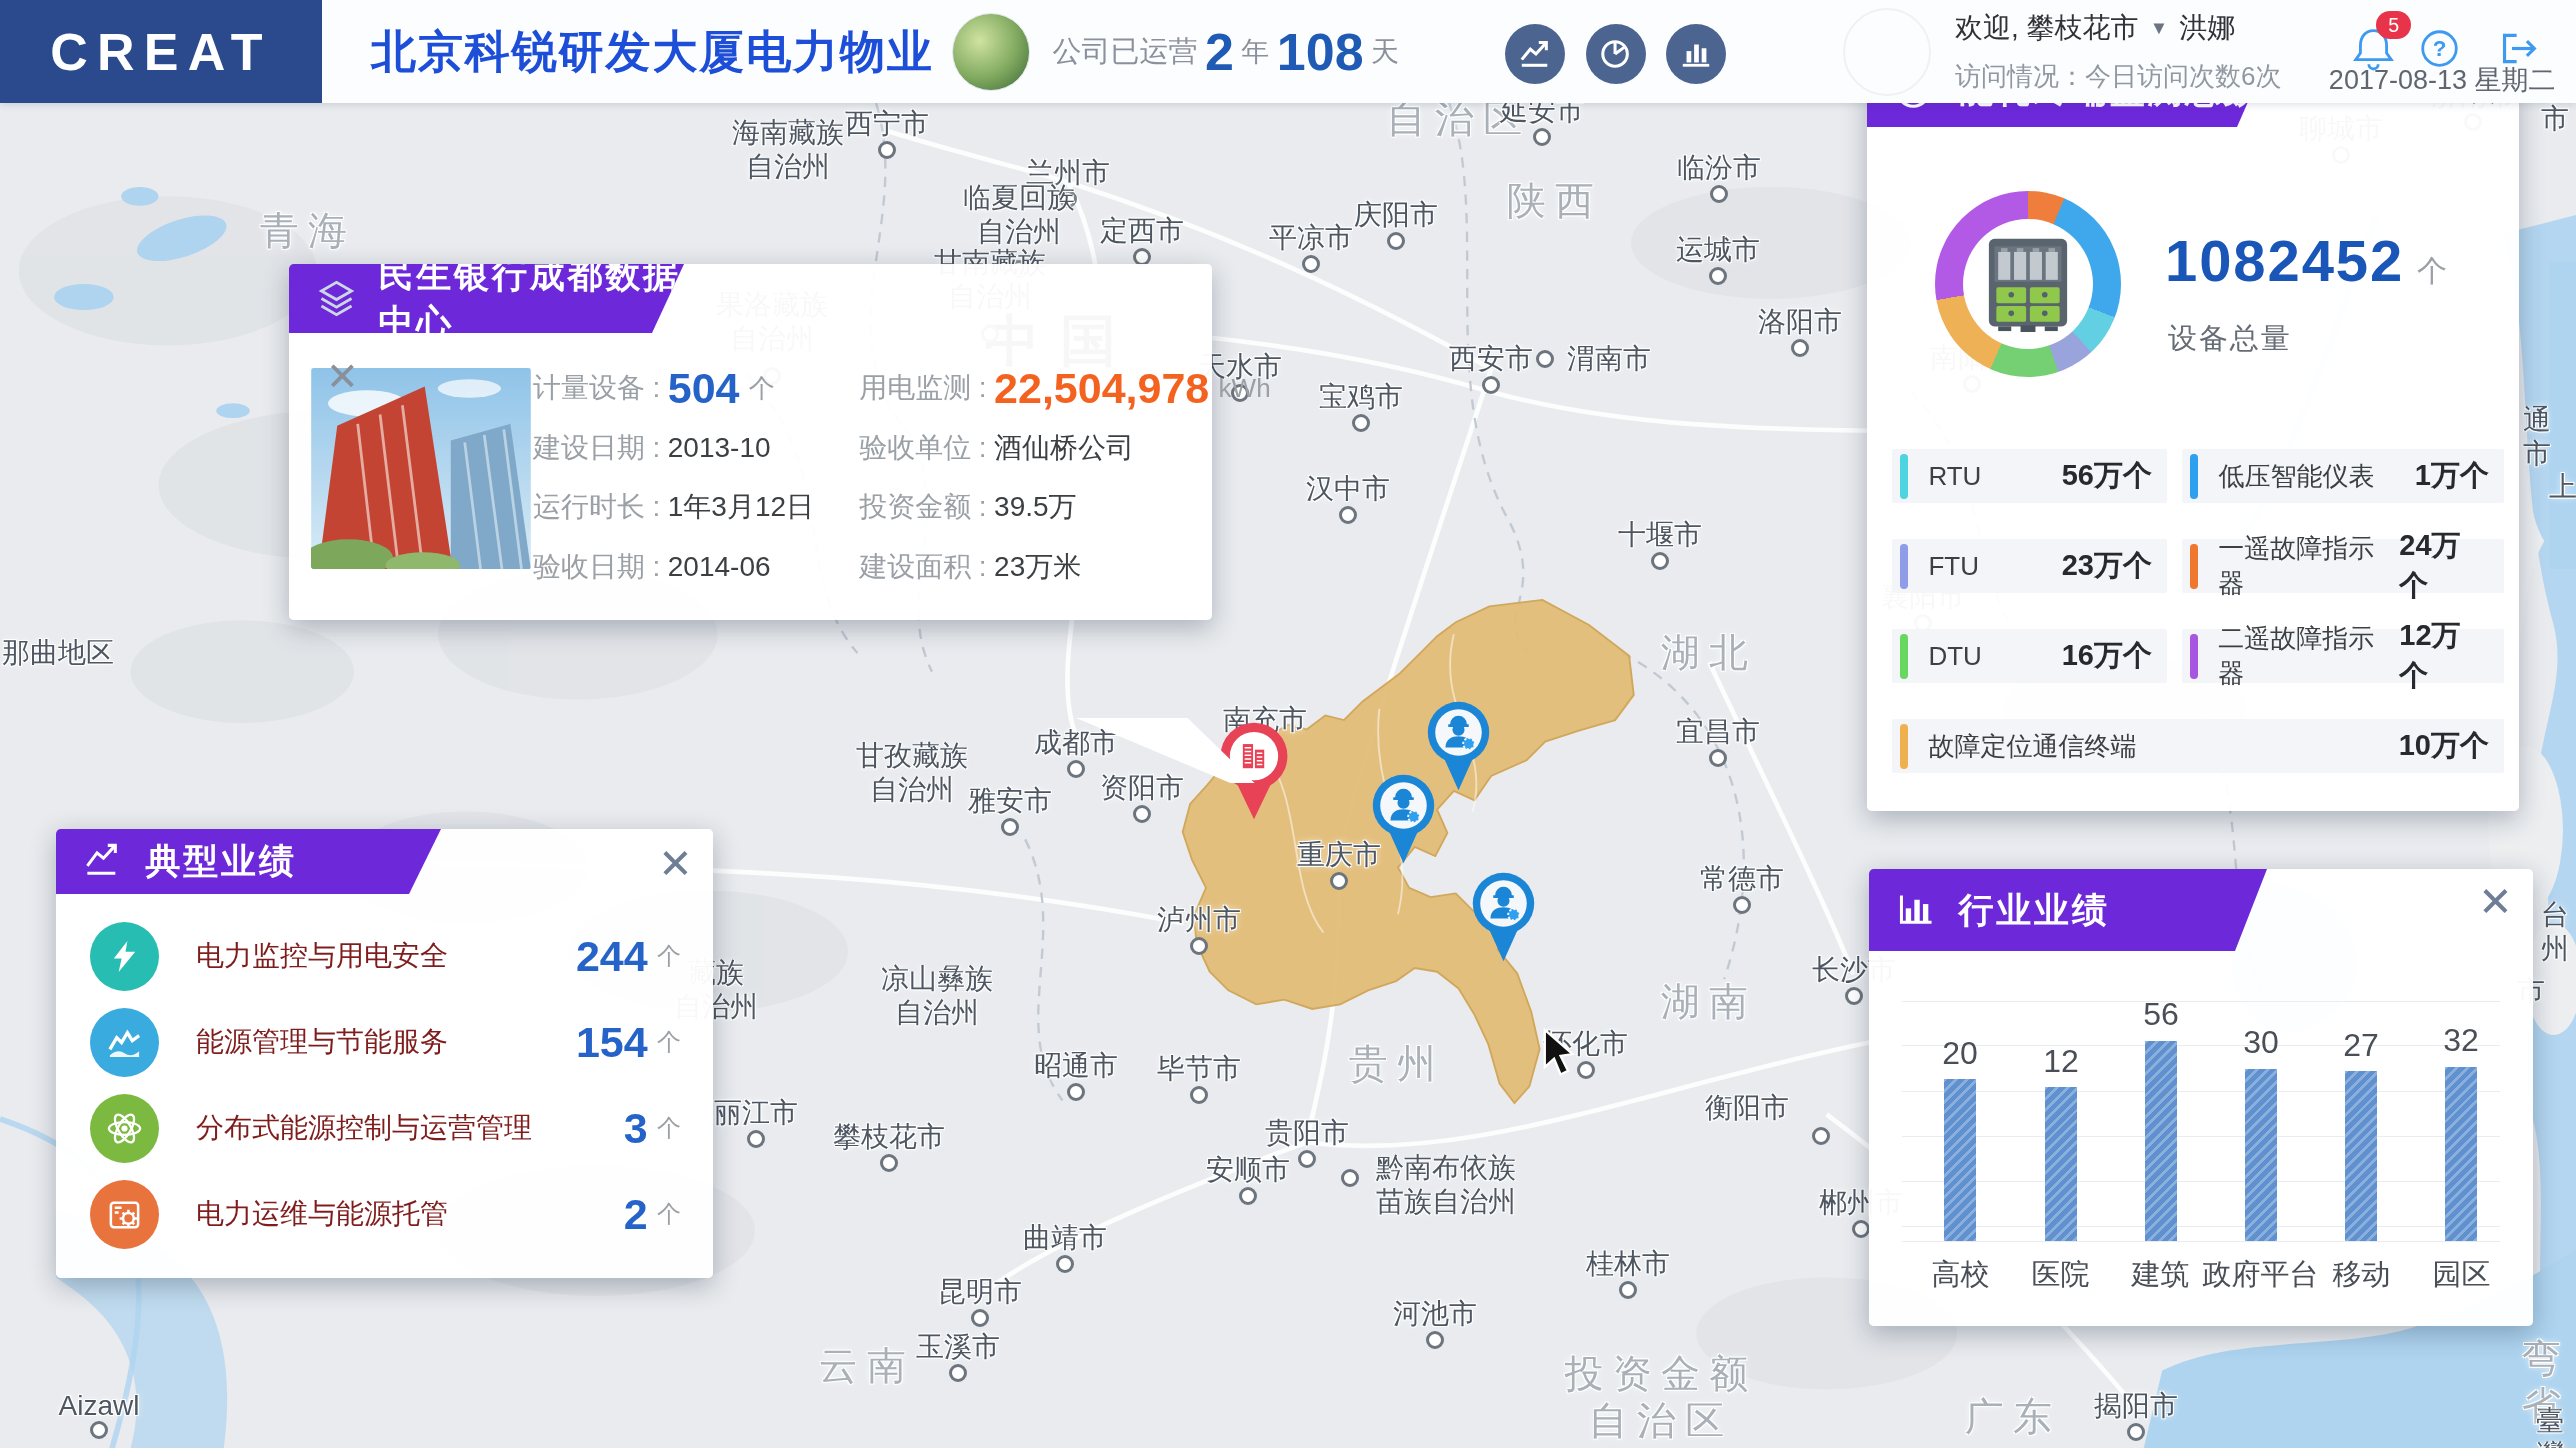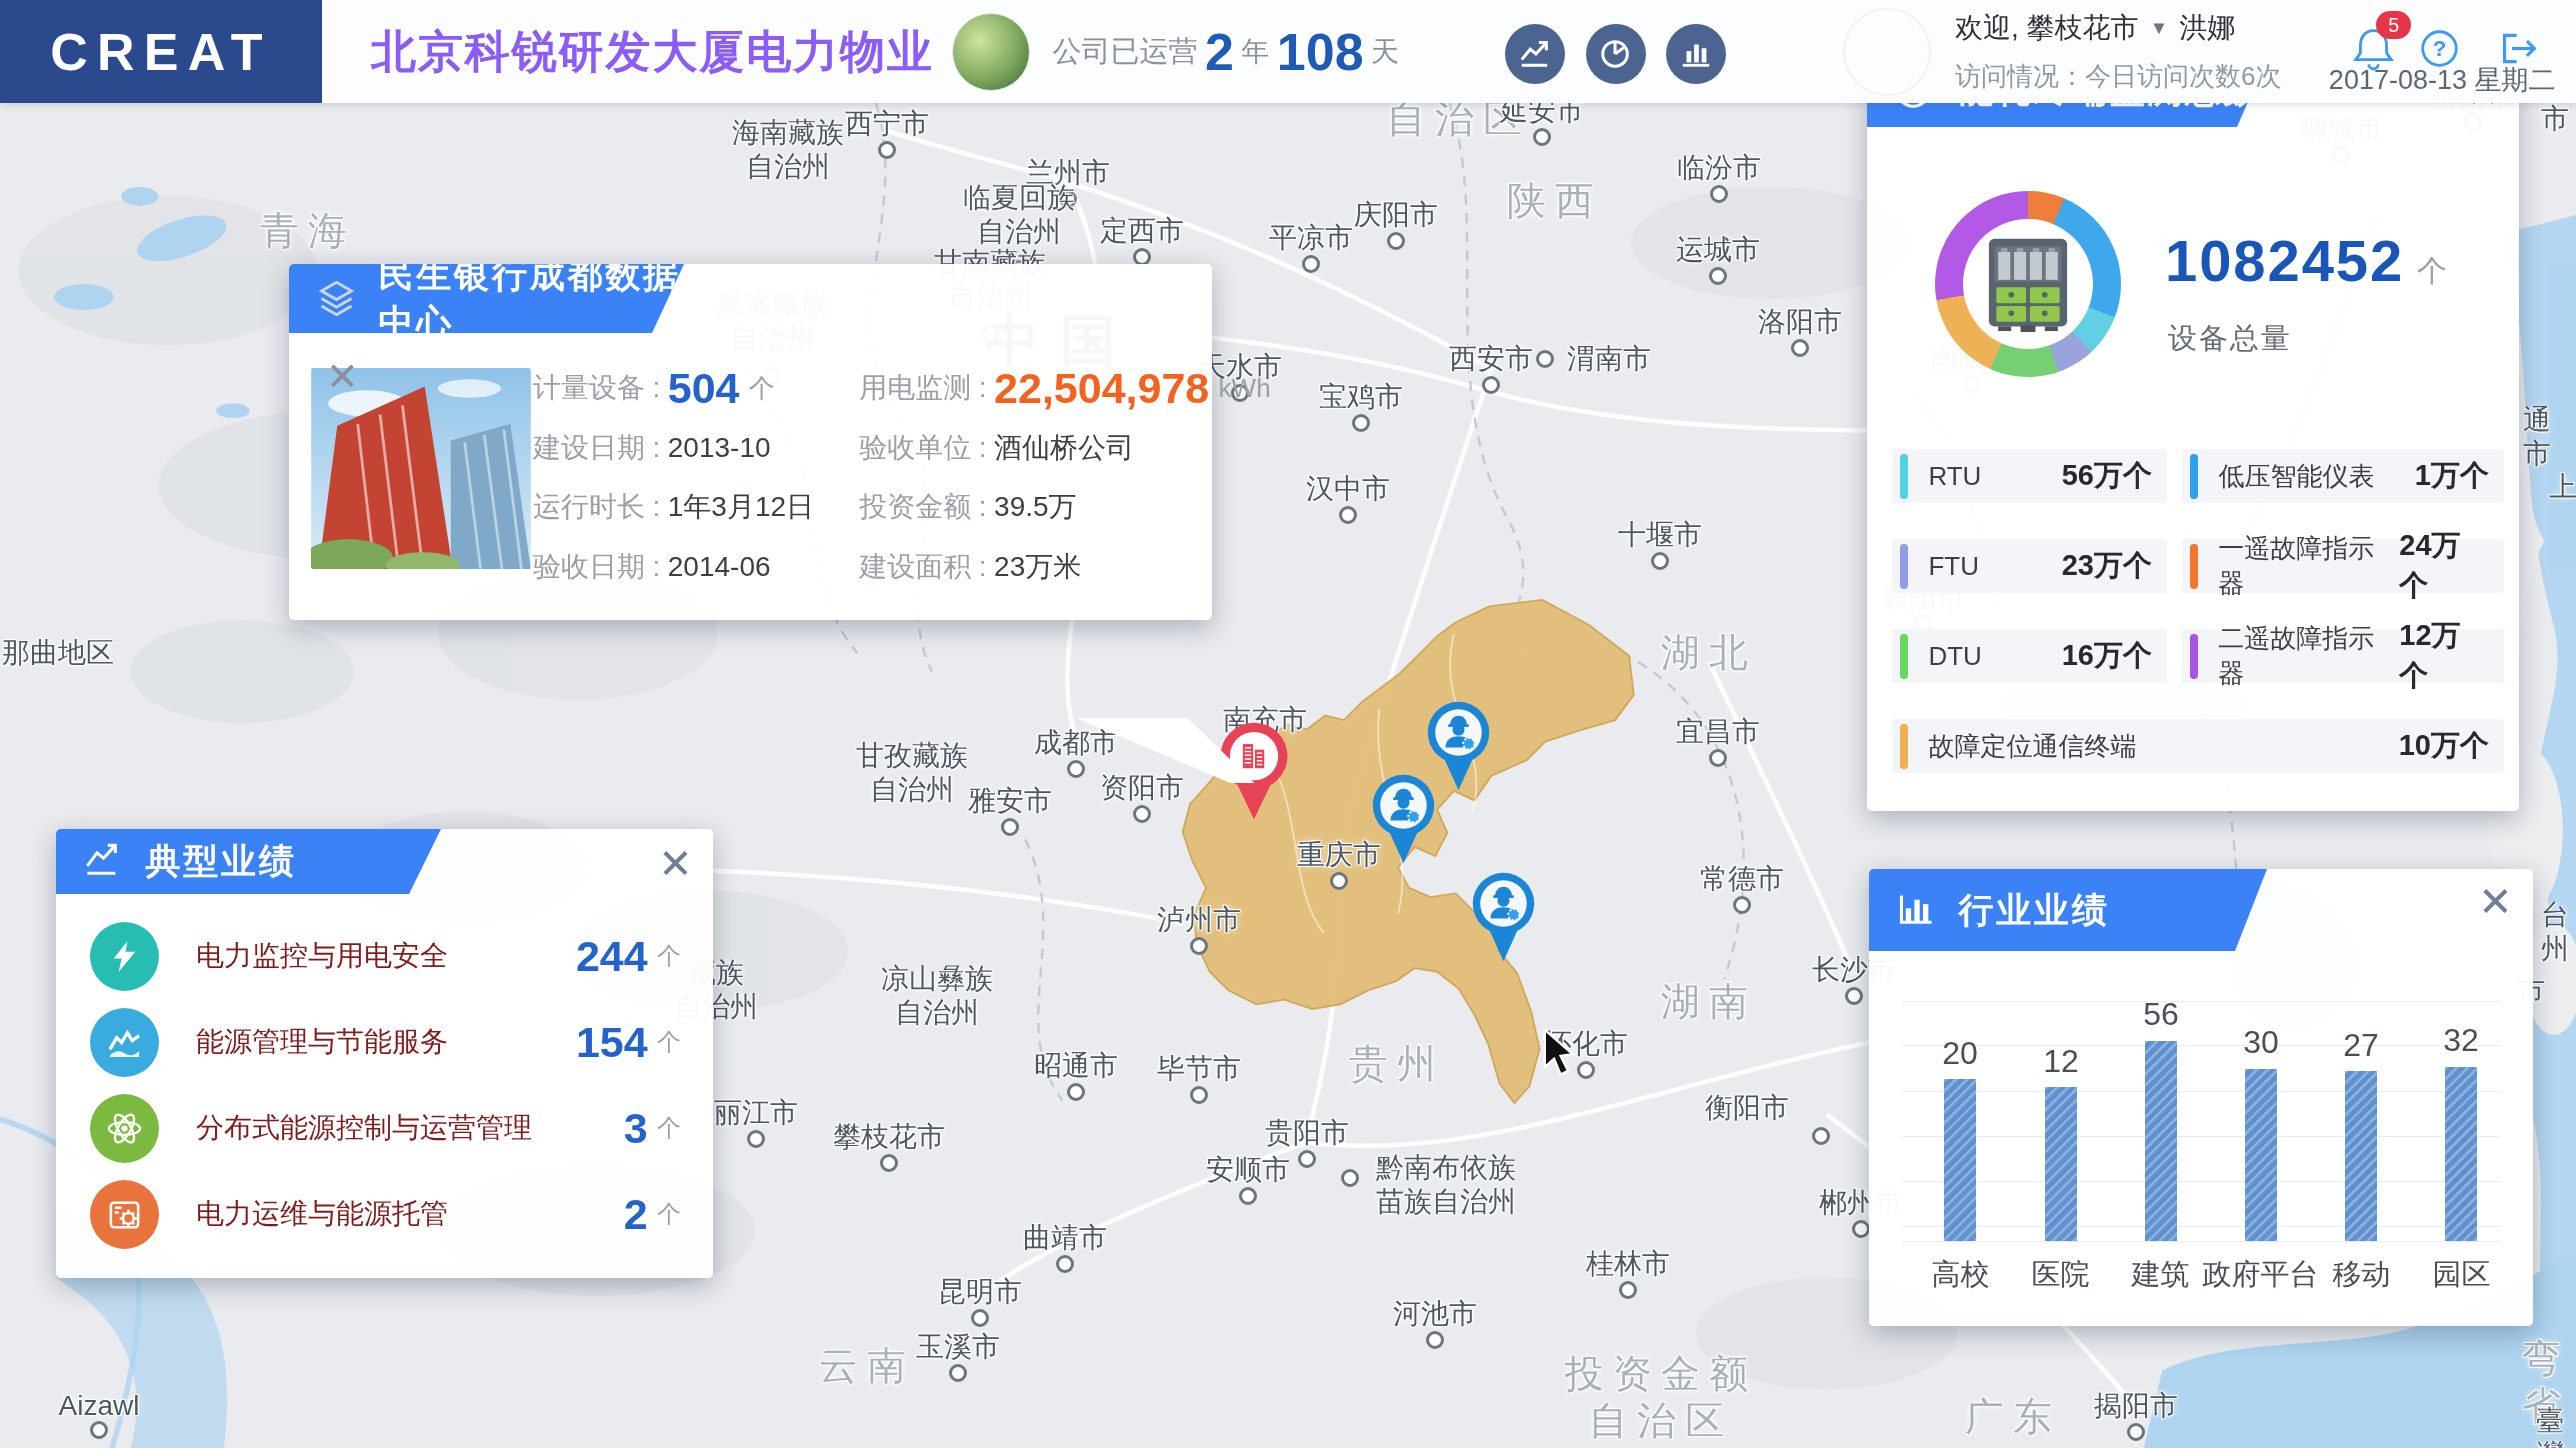--- a/index.html
+++ b/index.html
@@ -7,21 +7,21 @@
        font-family:"Liberation Sans","DejaVu Sans",sans-serif;background:#e9ebee;}
   #app{position:absolute;inset:0;}
 
   
   #top-header{position:absolute;left:0;top:0;width:2576px;height:103px;background:#fcfdfe;
               box-shadow:0 1.9px 7.5px rgba(40,60,90,.18);z-index:50;}
   #logo-block{position:absolute;left:0;top:0;width:322px;height:103px;background:#2b4a8e;
               display:flex;align-items:center;justify-content:center;}
   #logo-text{color:#fff;font-size:52px;font-weight:800;letter-spacing:9.3px;}
   #app-title{position:absolute;left:371px;top:0;height:106px;line-height:103px;
-             font-size:45px;font-weight:700;color:#8b5cf6;letter-spacing:1.9px;}
+             font-size:45px;font-weight:700;color:#1d4ed8;letter-spacing:1.9px;}
   #operate-group{position:absolute;left:952px;top:0;height:103px;display:flex;align-items:center;}
   .hdr-avatar{width:76px;height:76px;border-radius:50%;border:1.9px solid #e2e8ef;}
   #building-avatar{background:radial-gradient(circle at 35% 35%,#cfe3a0,#7fa85e 55%,#4e7a42 85%,#3c5f35);}
   #operate-label{margin-left:22.4px;font-size:29px;color:#8b919c;}
   .big-num{font-size:52px;font-weight:700;color:#1f5bb5;margin:0 7.5px;}
   .small-unit{font-size:28px;color:#8b919c;}
   #toolbar{position:absolute;left:1505px;top:24px;display:flex;gap:20.5px;}
   .tool-btn{width:60px;height:60px;border-radius:50%;background:#4c6490;display:flex;
             align-items:center;justify-content:center;cursor:pointer;}
   #user-block{position:absolute;left:1843px;top:0;height:103px;display:flex;align-items:center;}
@@ -55,21 +55,21 @@
   .map-dot{position:absolute;width:12px;height:12px;border:3.3px solid #6c747d;background:#fff;
            border-radius:50%;transform:translate(-50%,-50%);}
   .pin{position:absolute;z-index:6;cursor:pointer;}
   #cursor{position:absolute;z-index:40;}
   #popup-tail{position:absolute;left:1076px;top:615px;width:186px;height:65px;background:#fff;
      clip-path:polygon(0 0,60% 0,96% 100%,83% 100%);z-index:9;}
 
   
   .panel{position:absolute;background:rgba(255,255,255,.96);border-radius:4.7px;
          box-shadow:0 7.5px 26px rgba(30,45,70,.30);z-index:10;}
-  .panel-header{position:absolute;left:0;top:0;height:69px;background:#3b82f6;color:#fff;
+  .panel-header{position:absolute;left:0;top:0;height:69px;background:#6d28d9;color:#fff;
      display:flex;align-items:center;clip-path:polygon(0 0,100% 0,calc(100% - 32px) 100%,0 100%);
      border-radius:4.7px 0 0 0;}
   .panel-title{font-size:35px;font-weight:700;letter-spacing:2.8px;margin-left:20.5px;}
   .hdr-icon{margin-left:26px;display:flex;}
   .close-btn{position:absolute;font-size:41px;color:#6d7e96;cursor:pointer;line-height:1;
              font-weight:400;z-index:5;}
 
   
   #popup{left:289px;top:264px;width:923px;height:356px;}
   #popup .panel-header{width:395px;}

